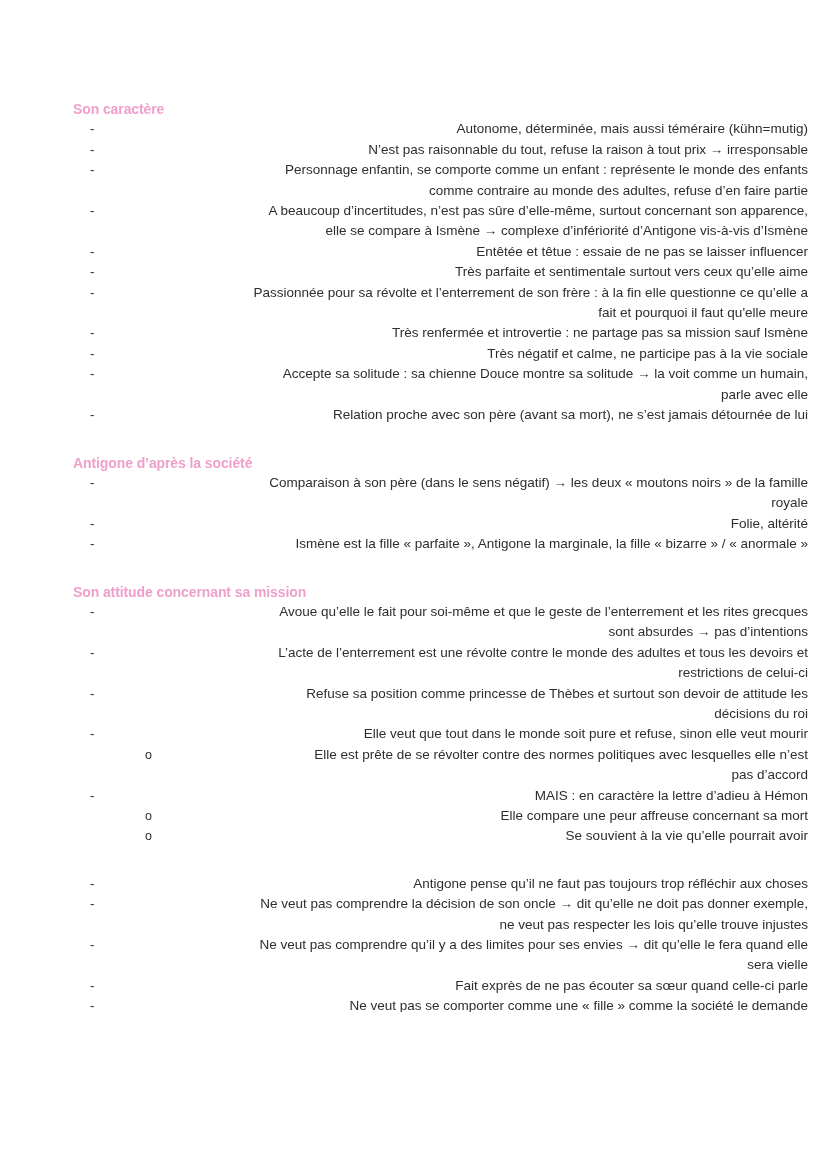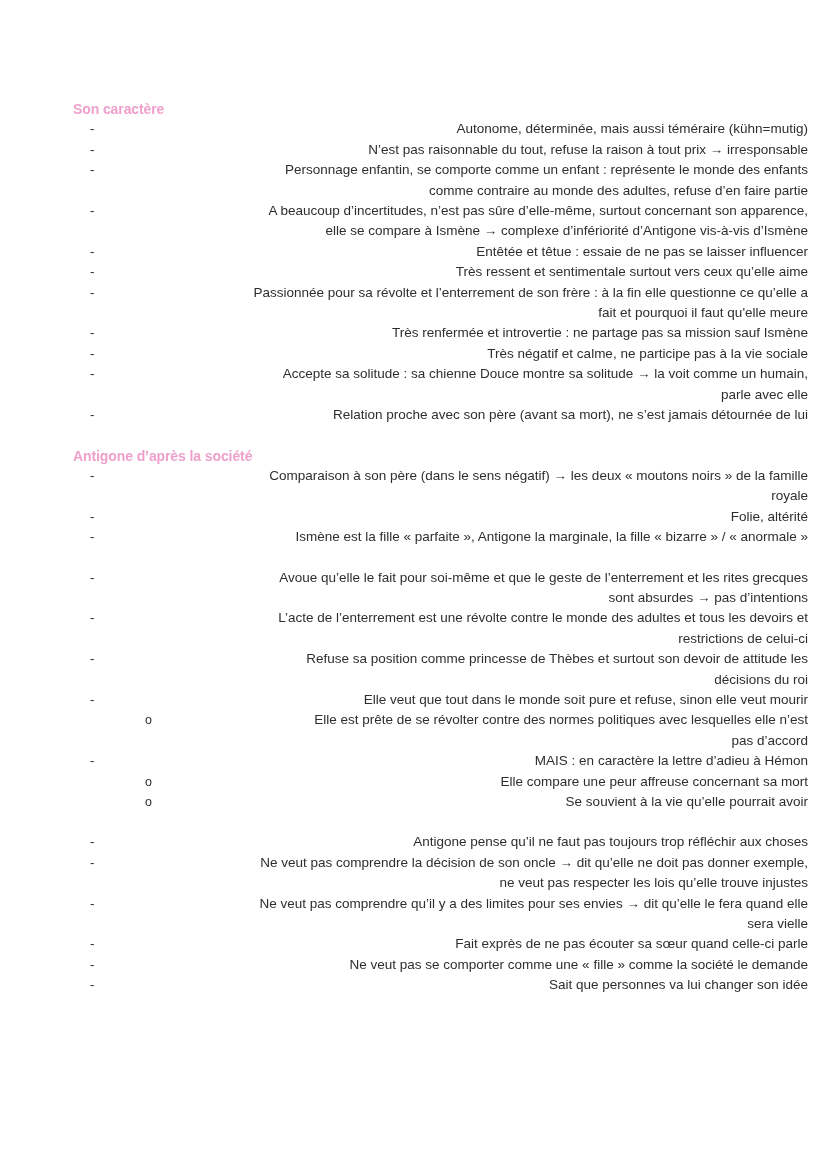--- a/index.html
+++ b/index.html
@@ -16,21 +16,21 @@
     color: var(--body-color, #2e2e2e);
     overflow: hidden;
   }
   #content {
     position: absolute;
     top: 99px;
     left: 73px;
     right: 20px;
   }
   .section { margin: 0; }
-  .section + .section { margin-top: 20px; }
+  .section + .section { margin-top: 27px; }
   .section-title {
     margin: 0;
     font-size: 14px;
     font-weight: bold;
     letter-spacing: -0.1px;
     line-height: 20.4px;
     color: var(--heading-color, #ef9fcb);
   }
   .item {
     display: flex;
@@ -92,21 +92,21 @@
 elle se compare à Ismène → complexe d’infériorité d’Antigone vis-à-vis d’Ismène</span>
   </div>
 
   <div class="item l1">
     <span class="marker">-</span>
     <span class="text">Entêtée et têtue : essaie de ne pas se laisser influencer</span>
   </div>
 
   <div class="item l1">
     <span class="marker">-</span>
-    <span class="text">Très ressent et sentimentale surtout vers ceux qu’elle aime</span>
+    <span class="text">Très parfaite et sentimentale surtout vers ceux qu’elle aime</span>
   </div>
 
   <div class="item l1">
     <span class="marker">-</span>
     <span class="text">Passionnée pour sa révolte et l’enterrement de son frère : à la fin elle questionne ce qu’elle a
 fait et pourquoi il faut qu'elle meure</span>
   </div>
 
   <div class="item l1">
     <span class="marker">-</span>
@@ -144,20 +144,21 @@
     <span class="text">Folie, altérité</span>
   </div>
 
   <div class="item l1">
     <span class="marker">-</span>
     <span class="text">Ismène est la fille « parfaite », Antigone la marginale, la fille « bizarre » / « anormale »</span>
   </div>
 </section>
 
   <section class="section">
+    <h2 class="section-title">Son attitude concernant sa mission</h2>
 
   <div class="item l1">
     <span class="marker">-</span>
     <span class="text">Avoue qu’elle le fait pour soi-même et que le geste de l’enterrement et les rites grecques
 sont absurdes → pas d’intentions</span>
   </div>
 
   <div class="item l1">
     <span class="marker">-</span>
     <span class="text">L’acte de l’enterrement est une révolte contre le monde des adultes et tous les devoirs et

